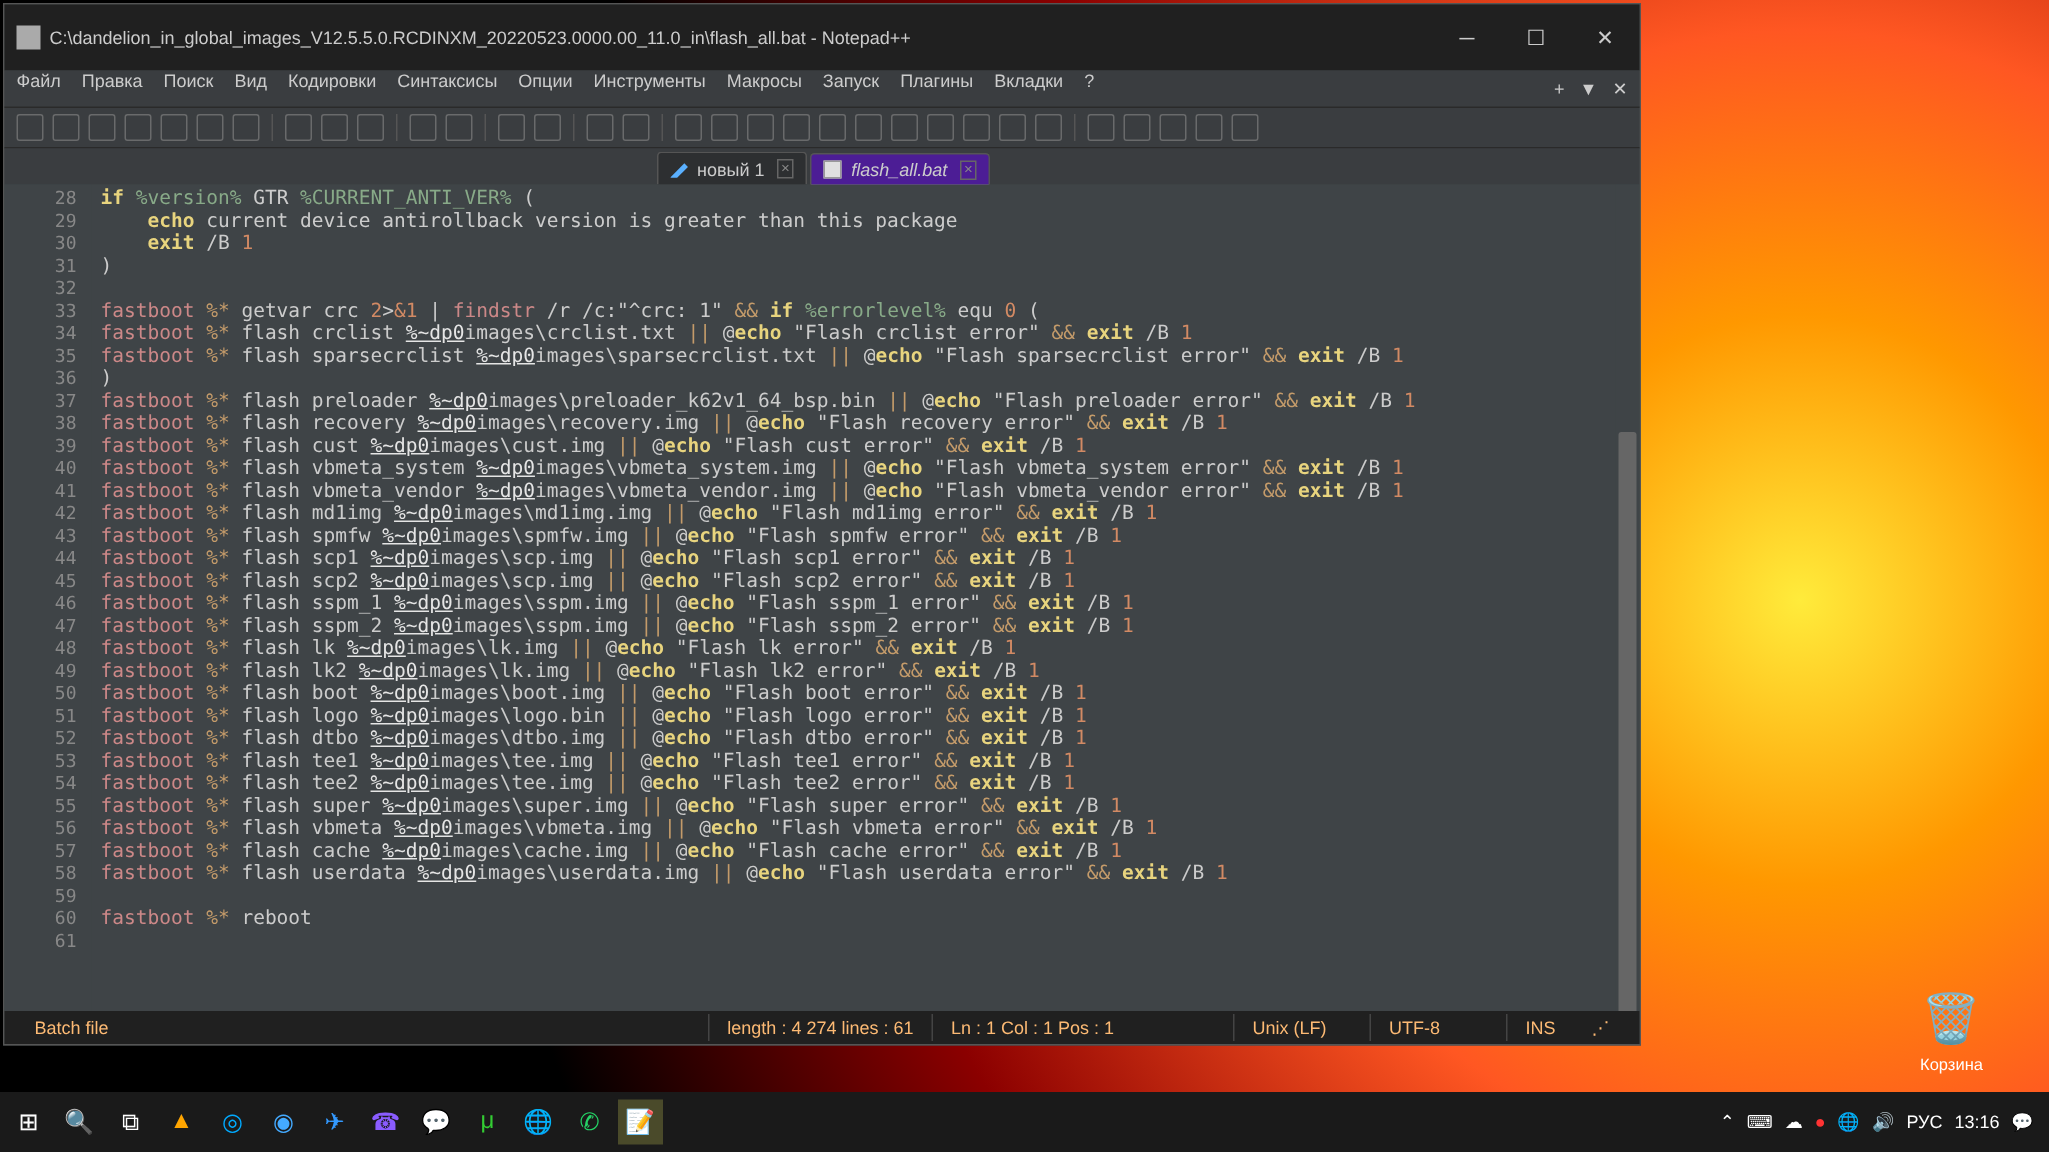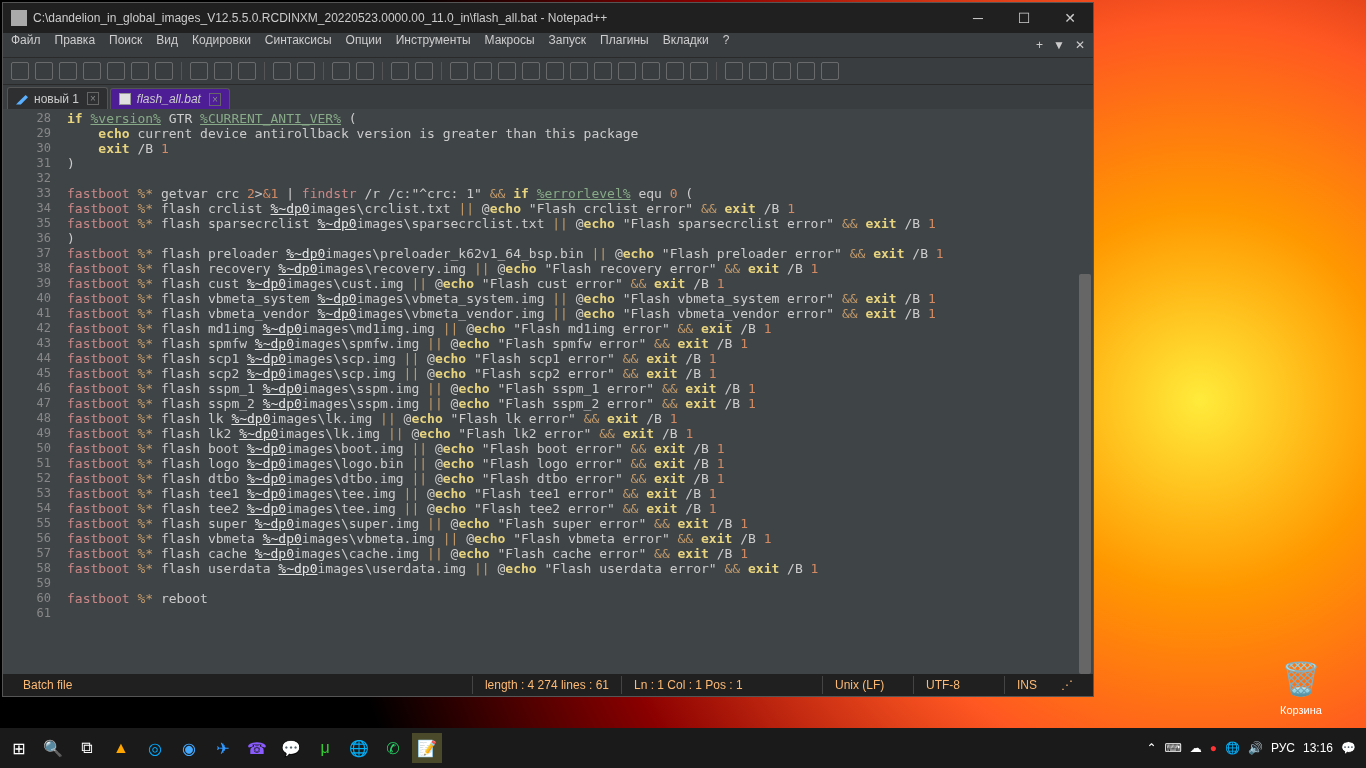--- a/index.html
+++ b/index.html
@@ -13,21 +13,21 @@
 .window {
   position: absolute;
   top: 2px; left: 2px;
   width: 1092px; height: 695px;
   background: #3f4447;
   border: 1px solid #555;
   display: flex;
   flex-direction: column;
 }
 .titlebar {
-  height: 30px;
+  height: 44px;
   background: #202020;
   display: flex;
   align-items: center;
   padding-left: 8px;
   color: #ccc;
   font-size: 12px;
 }
 .titlebar-icon { width: 16px; height: 16px; background: #aaa; margin-right: 6px; }
 .titlebar-title { flex: 1; }
 .win-controls { display: flex; }
@@ -53,20 +53,21 @@
   gap: 6px;
 }
 .tool-icon { width: 18px; height: 18px; border: 1px solid #888; border-radius: 2px; opacity: 0.6; }
 .tool-sep { width: 1px; height: 18px; background: #555; margin: 0 2px; }
 .tabbar {
   height: 24px;
   background: #3a3d40;
   display: flex;
   align-items: flex-end;
   padding-left: 4px;
+  justify-content: center;
 }
 .tab {
   height: 22px;
   padding: 0 8px;
   display: flex;
   align-items: center;
   gap: 6px;
   font-size: 12px;
   color: #ccc;
   border: 1px solid #555;
@@ -115,21 +116,21 @@
 .scrollbar-thumb {
   position: absolute;
   right: 2px; top: 165px;
   width: 12px; height: 400px;
   background: #666;
   border-radius: 2px;
 }
 .kw1 { color: #e8d47e; font-weight: bold; } 
 .kw2 { color: #cc8888; } 
 .op { color: #c49b6a; } 
-.var { color: #88aa88; text-decoration: underline; } 
+.var { color: #88aa88; } 
 .path { color: #e5e5e5; text-decoration: underline; }
 .num { color: #d28a64; }
 .statusbar {
   height: 22px;
   background: #202020;
   display: flex;
   align-items: center;
   color: #fdba74;
   font-size: 12px;
   padding: 0 8px;

